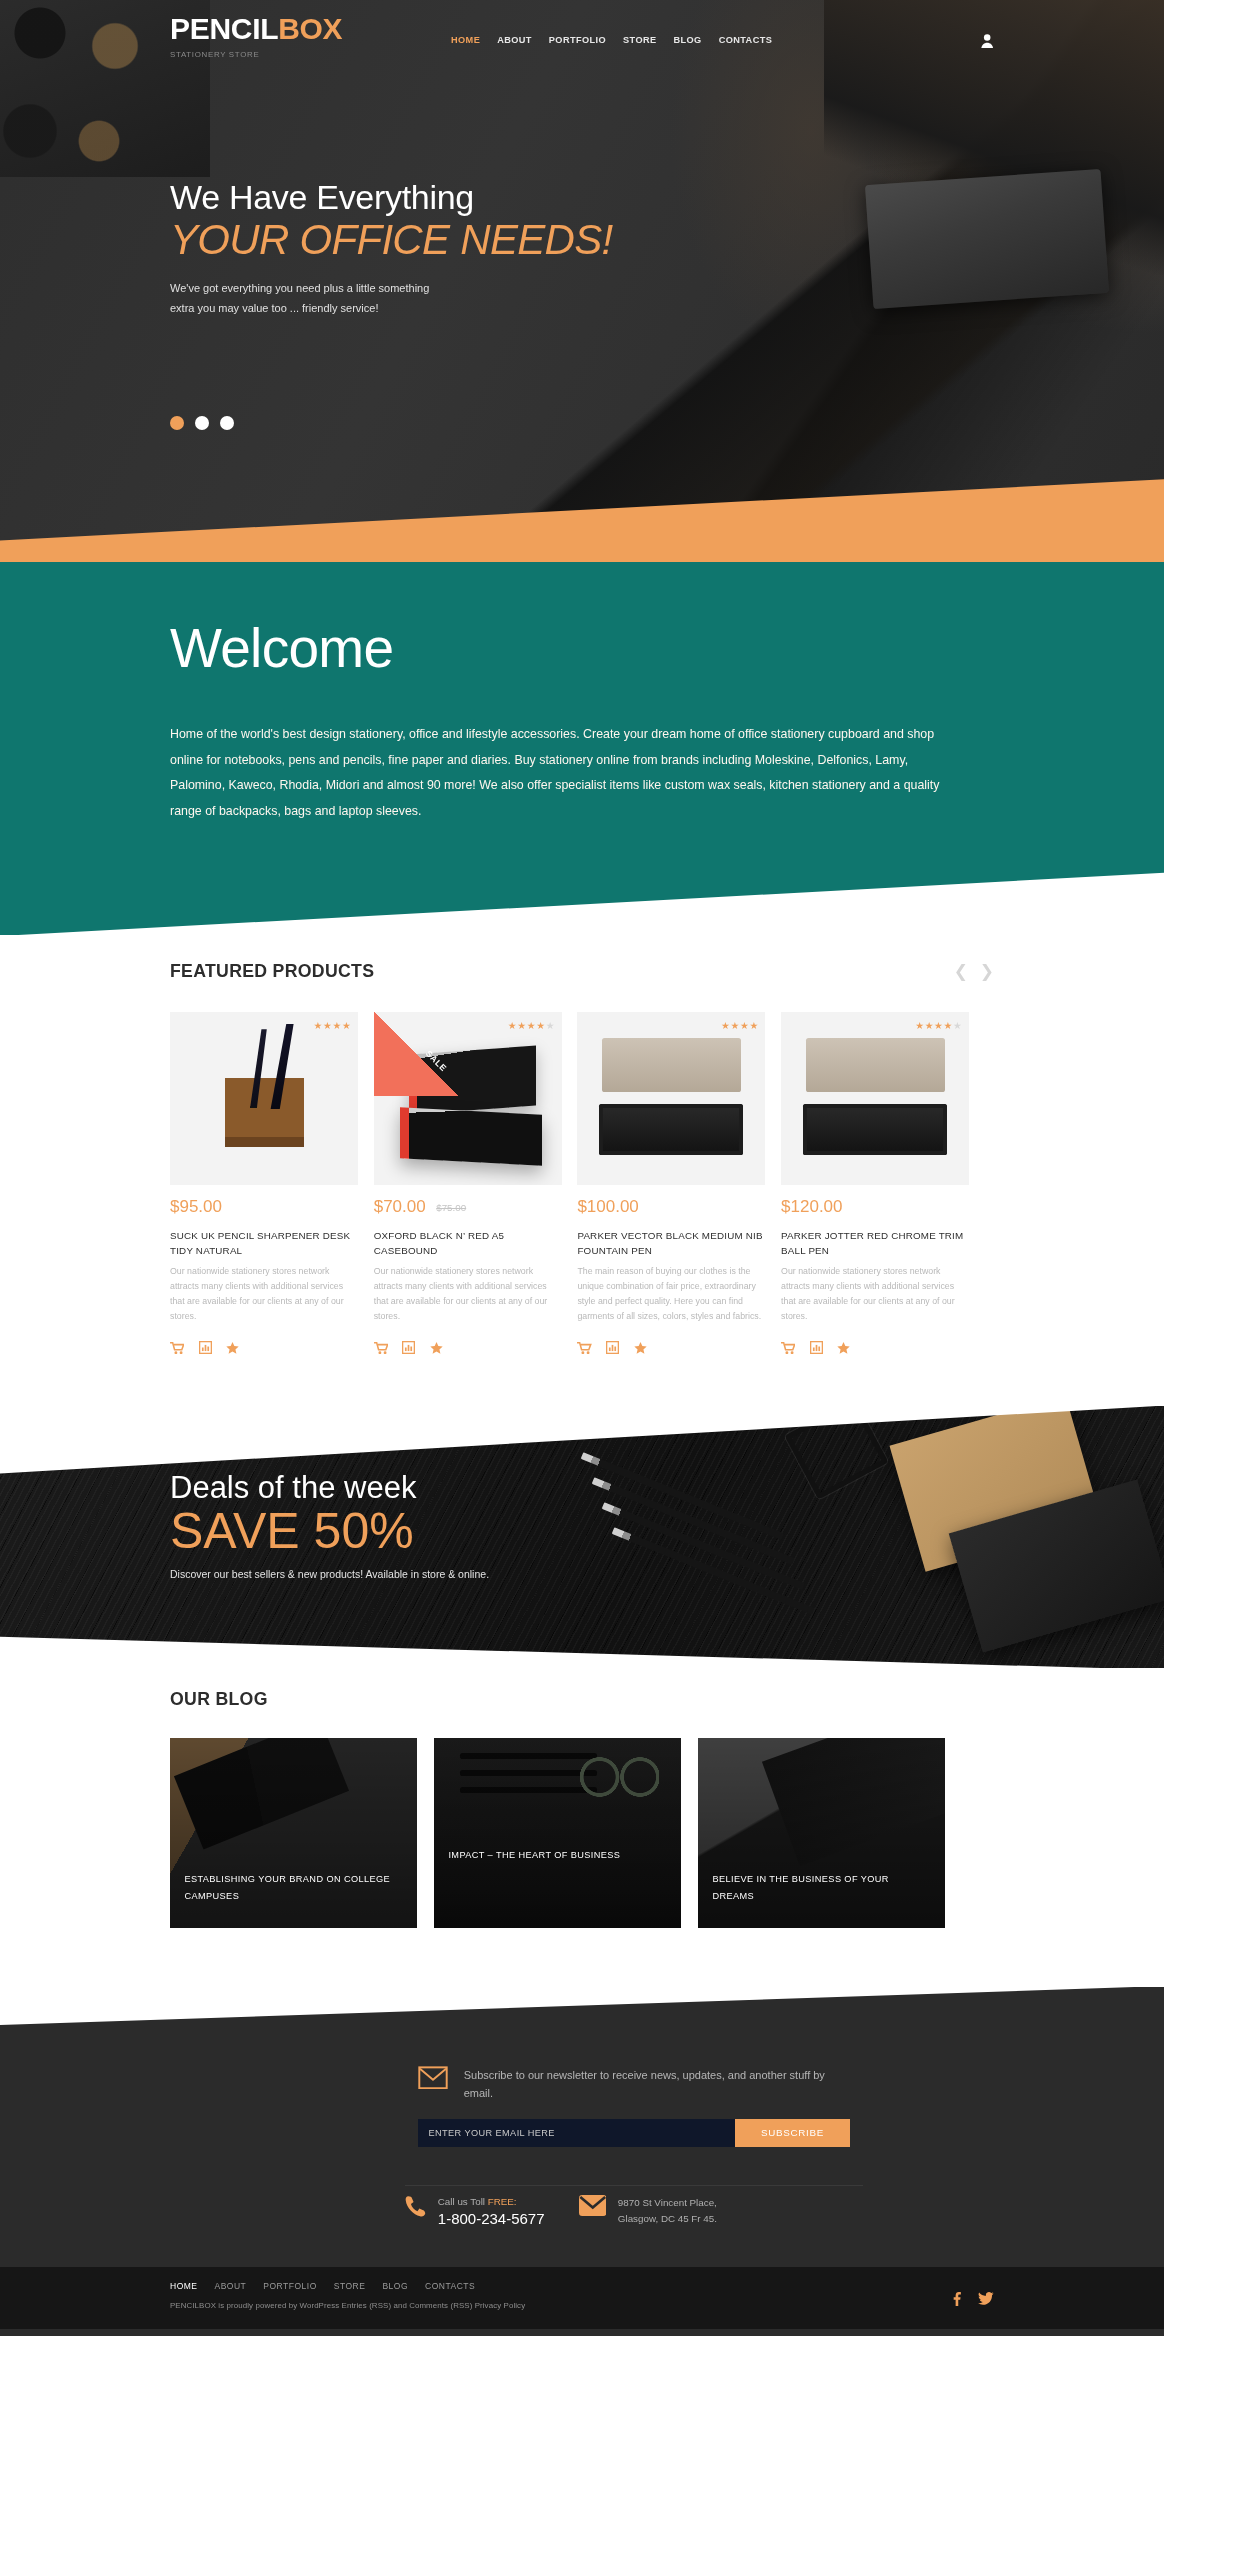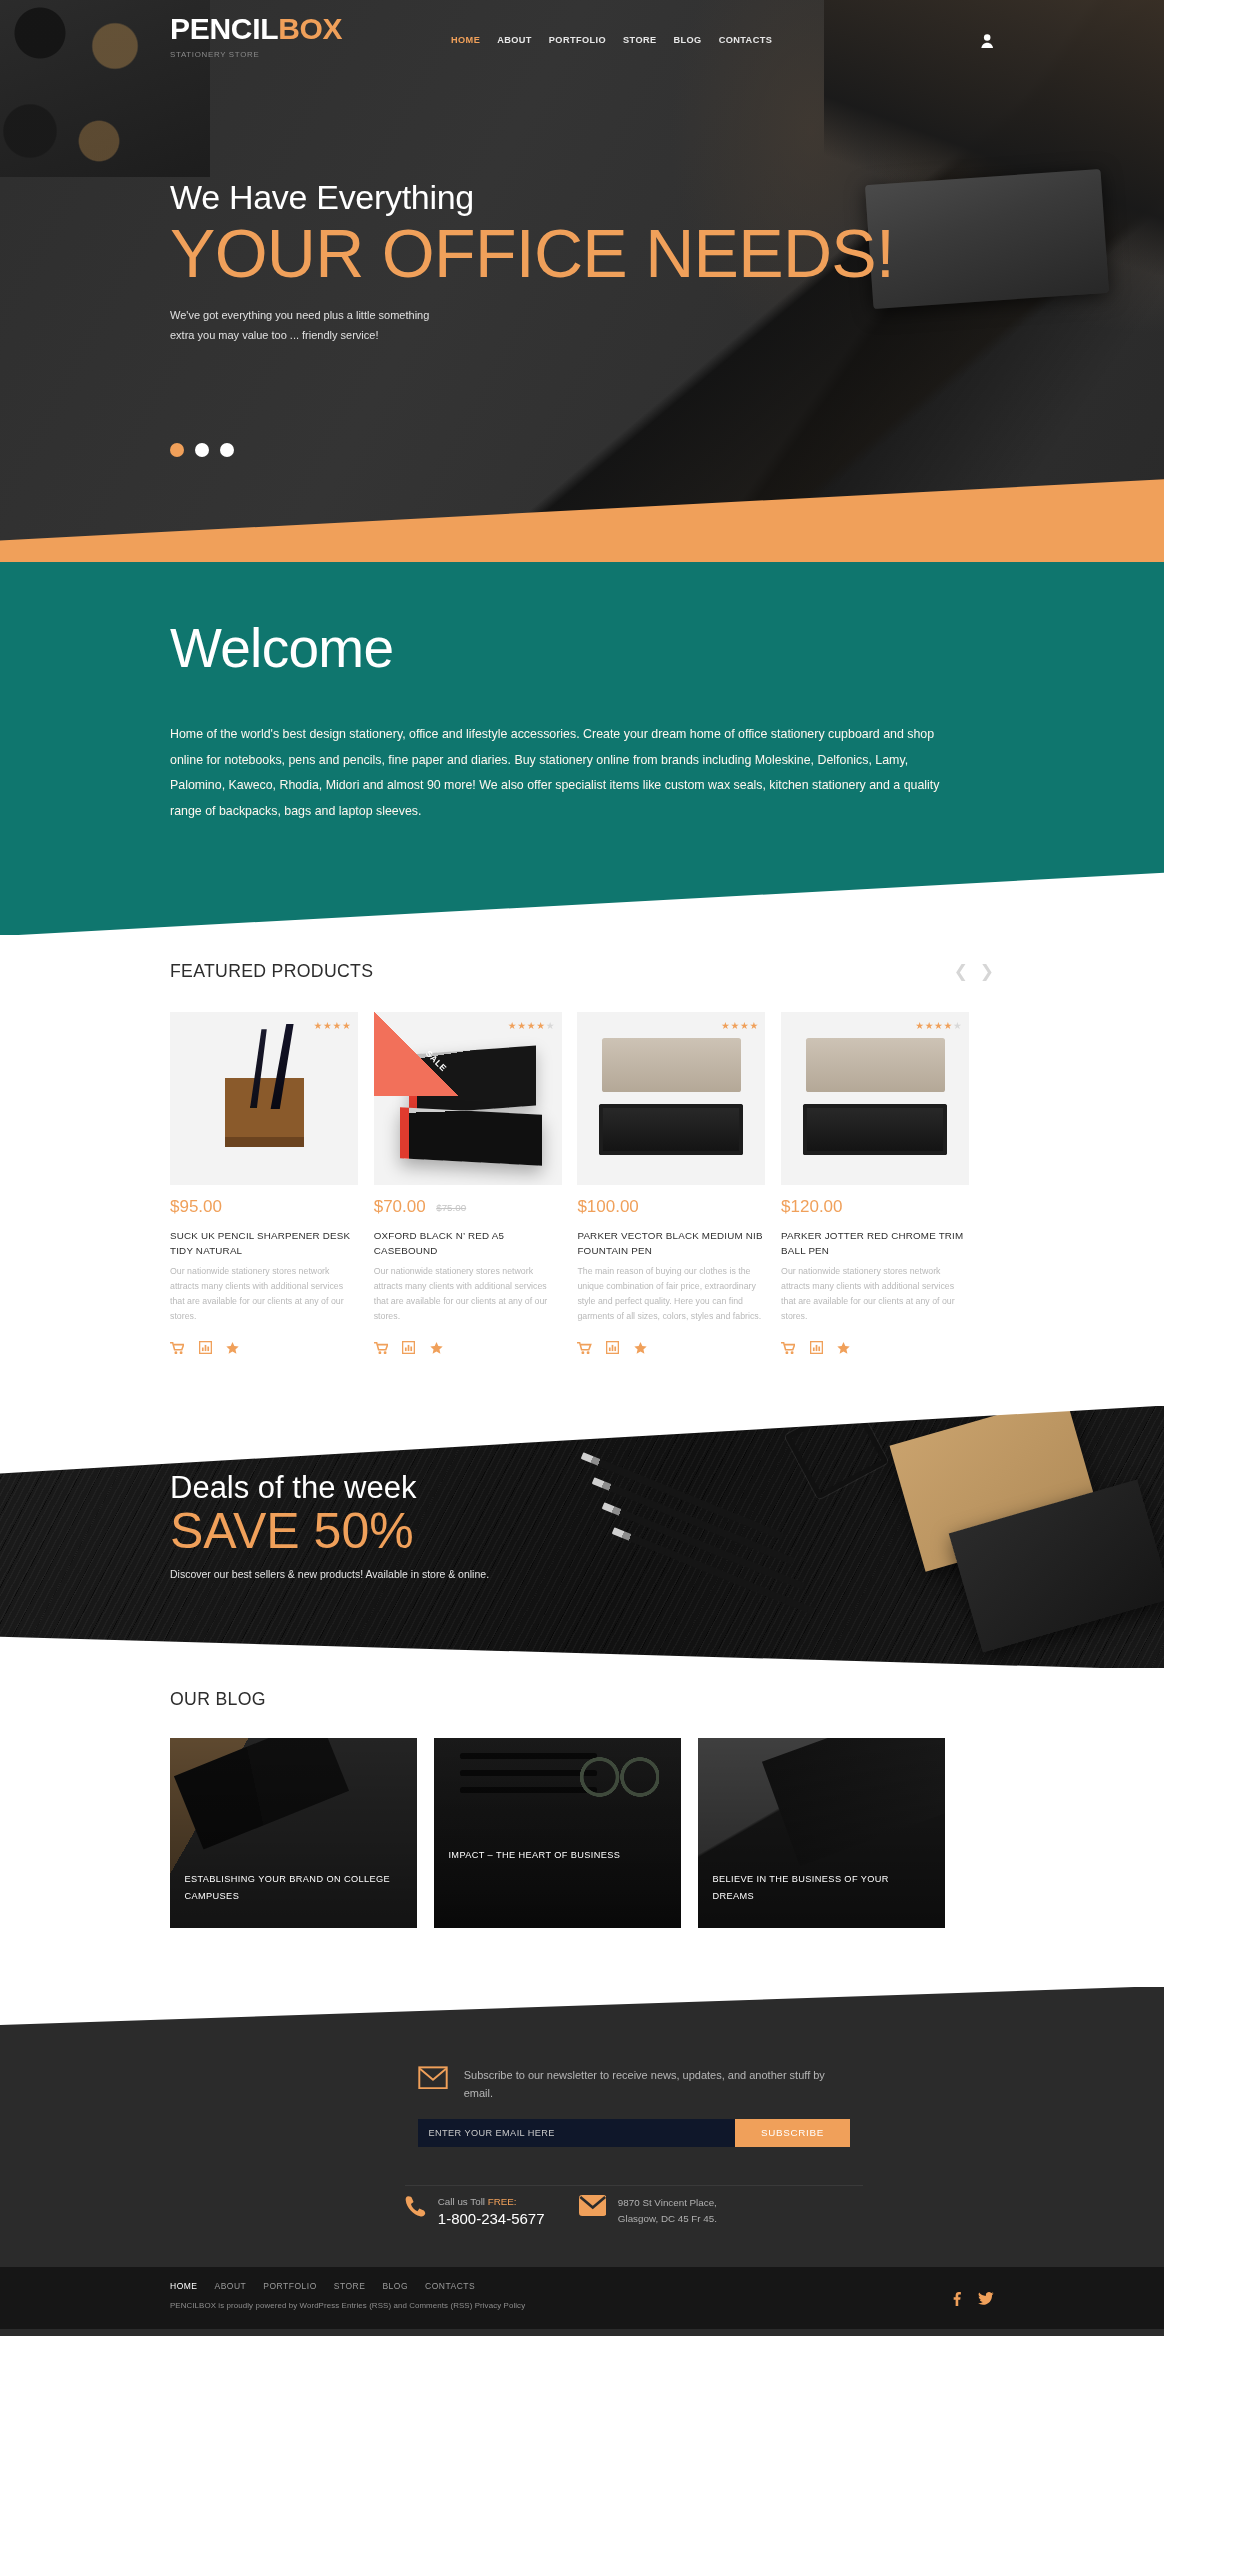--- a/index.html
+++ b/index.html
@@ -95,23 +95,23 @@
   .hero-content {
     position:relative; z-index:10;
     width:824px; margin:0 auto; padding-top:121px;
   }
   .hero-line1 {
     font-size:34px; color:#ffffff; line-height:1.05;
     font-stretch:condensed; font-weight:300;
     letter-spacing:-0.3px;
   }
   .hero-line2 {
-    font-size:68px; color:#f0a05a; line-height:1.05;
+    font-size:42px; color:#f0a05a; line-height:1.05;
     font-stretch:condensed; font-weight:300;
-    letter-spacing:-0.7px; margin-top:2.6px;
+    letter-spacing:-0.7px; margin-top:2.6px;font-style:italic;
   }
   .hero-sub {
     margin-top:17px; color:#e0e0e0; font-size:11px;
     line-height:1.8; font-stretch:condensed;
   }
   .slider-dots { margin-top:97px; display:flex; gap:10.5px; }
   .dot { width:14.4px; height:14.4px; border-radius:50%; background:#ffffff; cursor:pointer; }
   .dot.active { background:#f0a05a; }
 
   
@@ -132,21 +132,21 @@
   .welcome-text {
     margin-top:46px; color:#fff7ef; font-size:12.4px;
     line-height:2.05; font-stretch:condensed; max-width:772px;
   }
 
   
   .featured { background:#fff; padding:26px 0 52px; }
   .featured-inner { width:824px; margin:0 auto; }
   .sec-head { display:flex; align-items:center; }
   .sec-title {
-    font-size:17.7px; color:#2d2d2d; font-weight:normal;
+    font-size:17.7px; color:#2d2d2d; font-weight:bold;
     font-stretch:condensed; letter-spacing:0.3px; text-transform:uppercase;
   }
   .carousel-ctrl { margin-left:auto; display:flex; gap:11.8px; color:#d6d6d6; }
   .carousel-ctrl span { font-size:17px; line-height:1; cursor:pointer; font-weight:300; }
 
   .products { display:flex; gap:15.7px; margin-top:30px; align-items:flex-start; }
   .card { width:188px; position:relative; }
   .card-img {
     height:173px; background:#f3f3f3; position:relative; overflow:hidden;
   }

